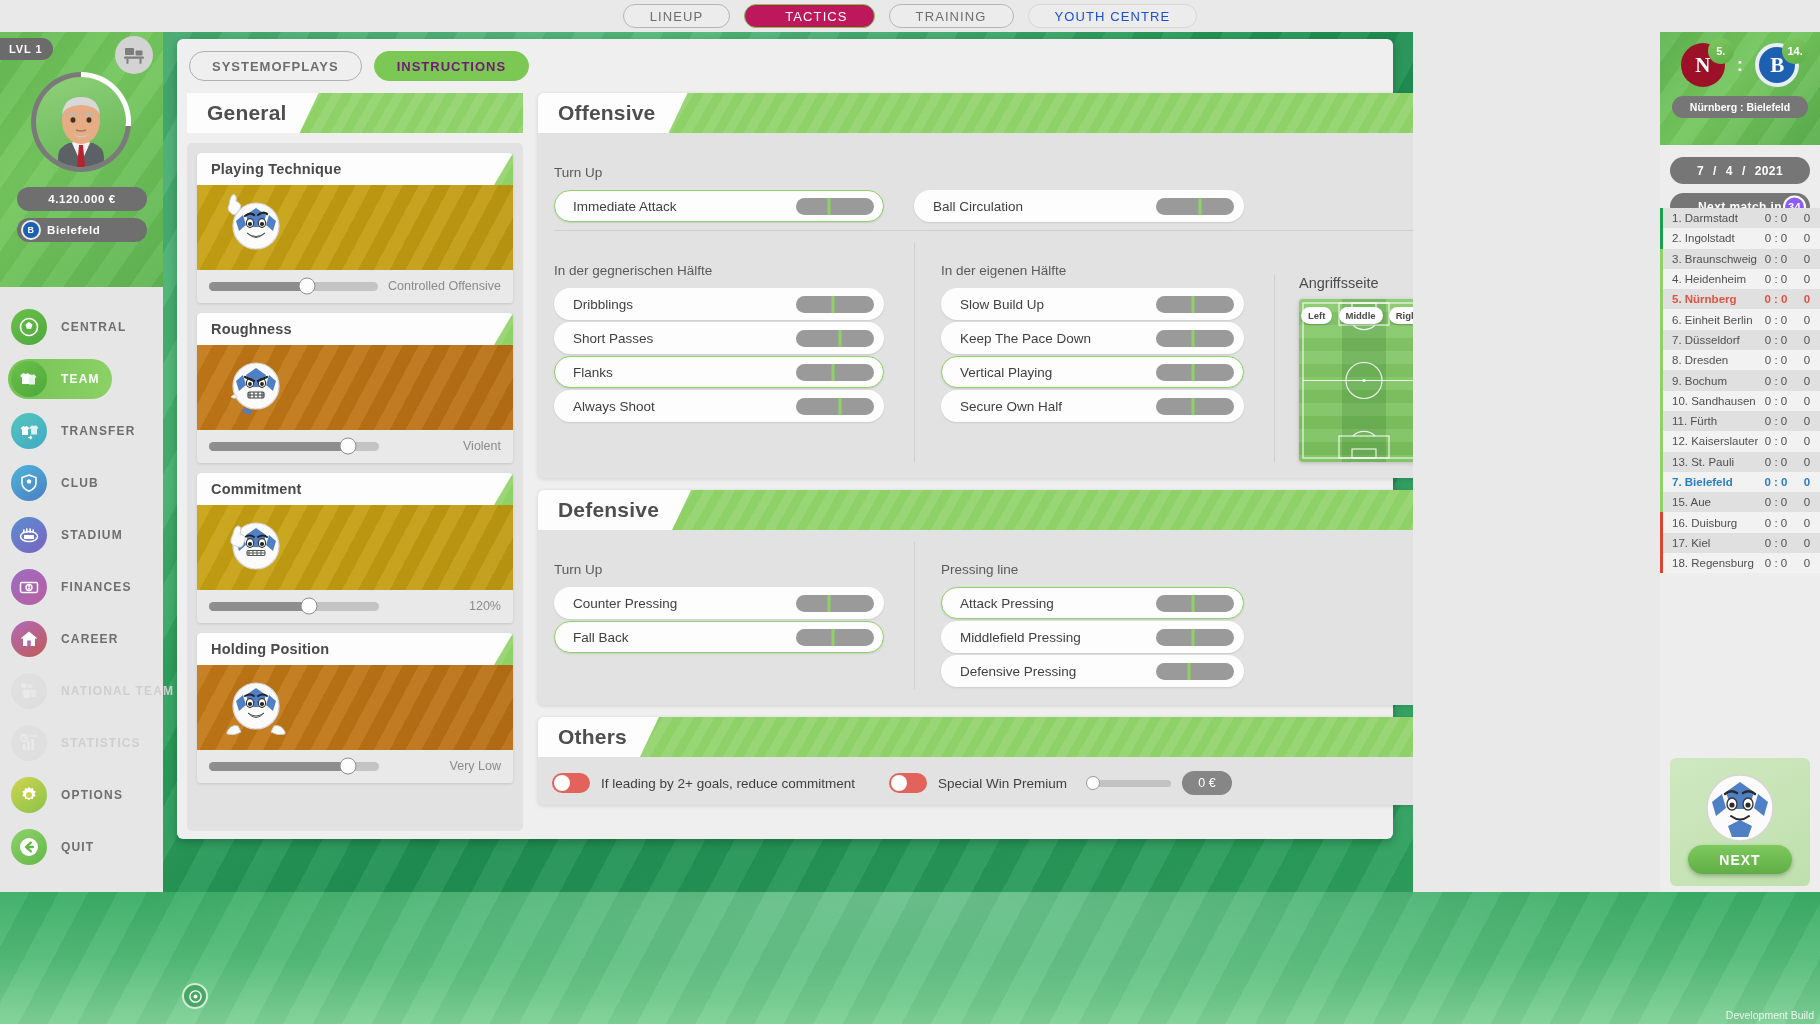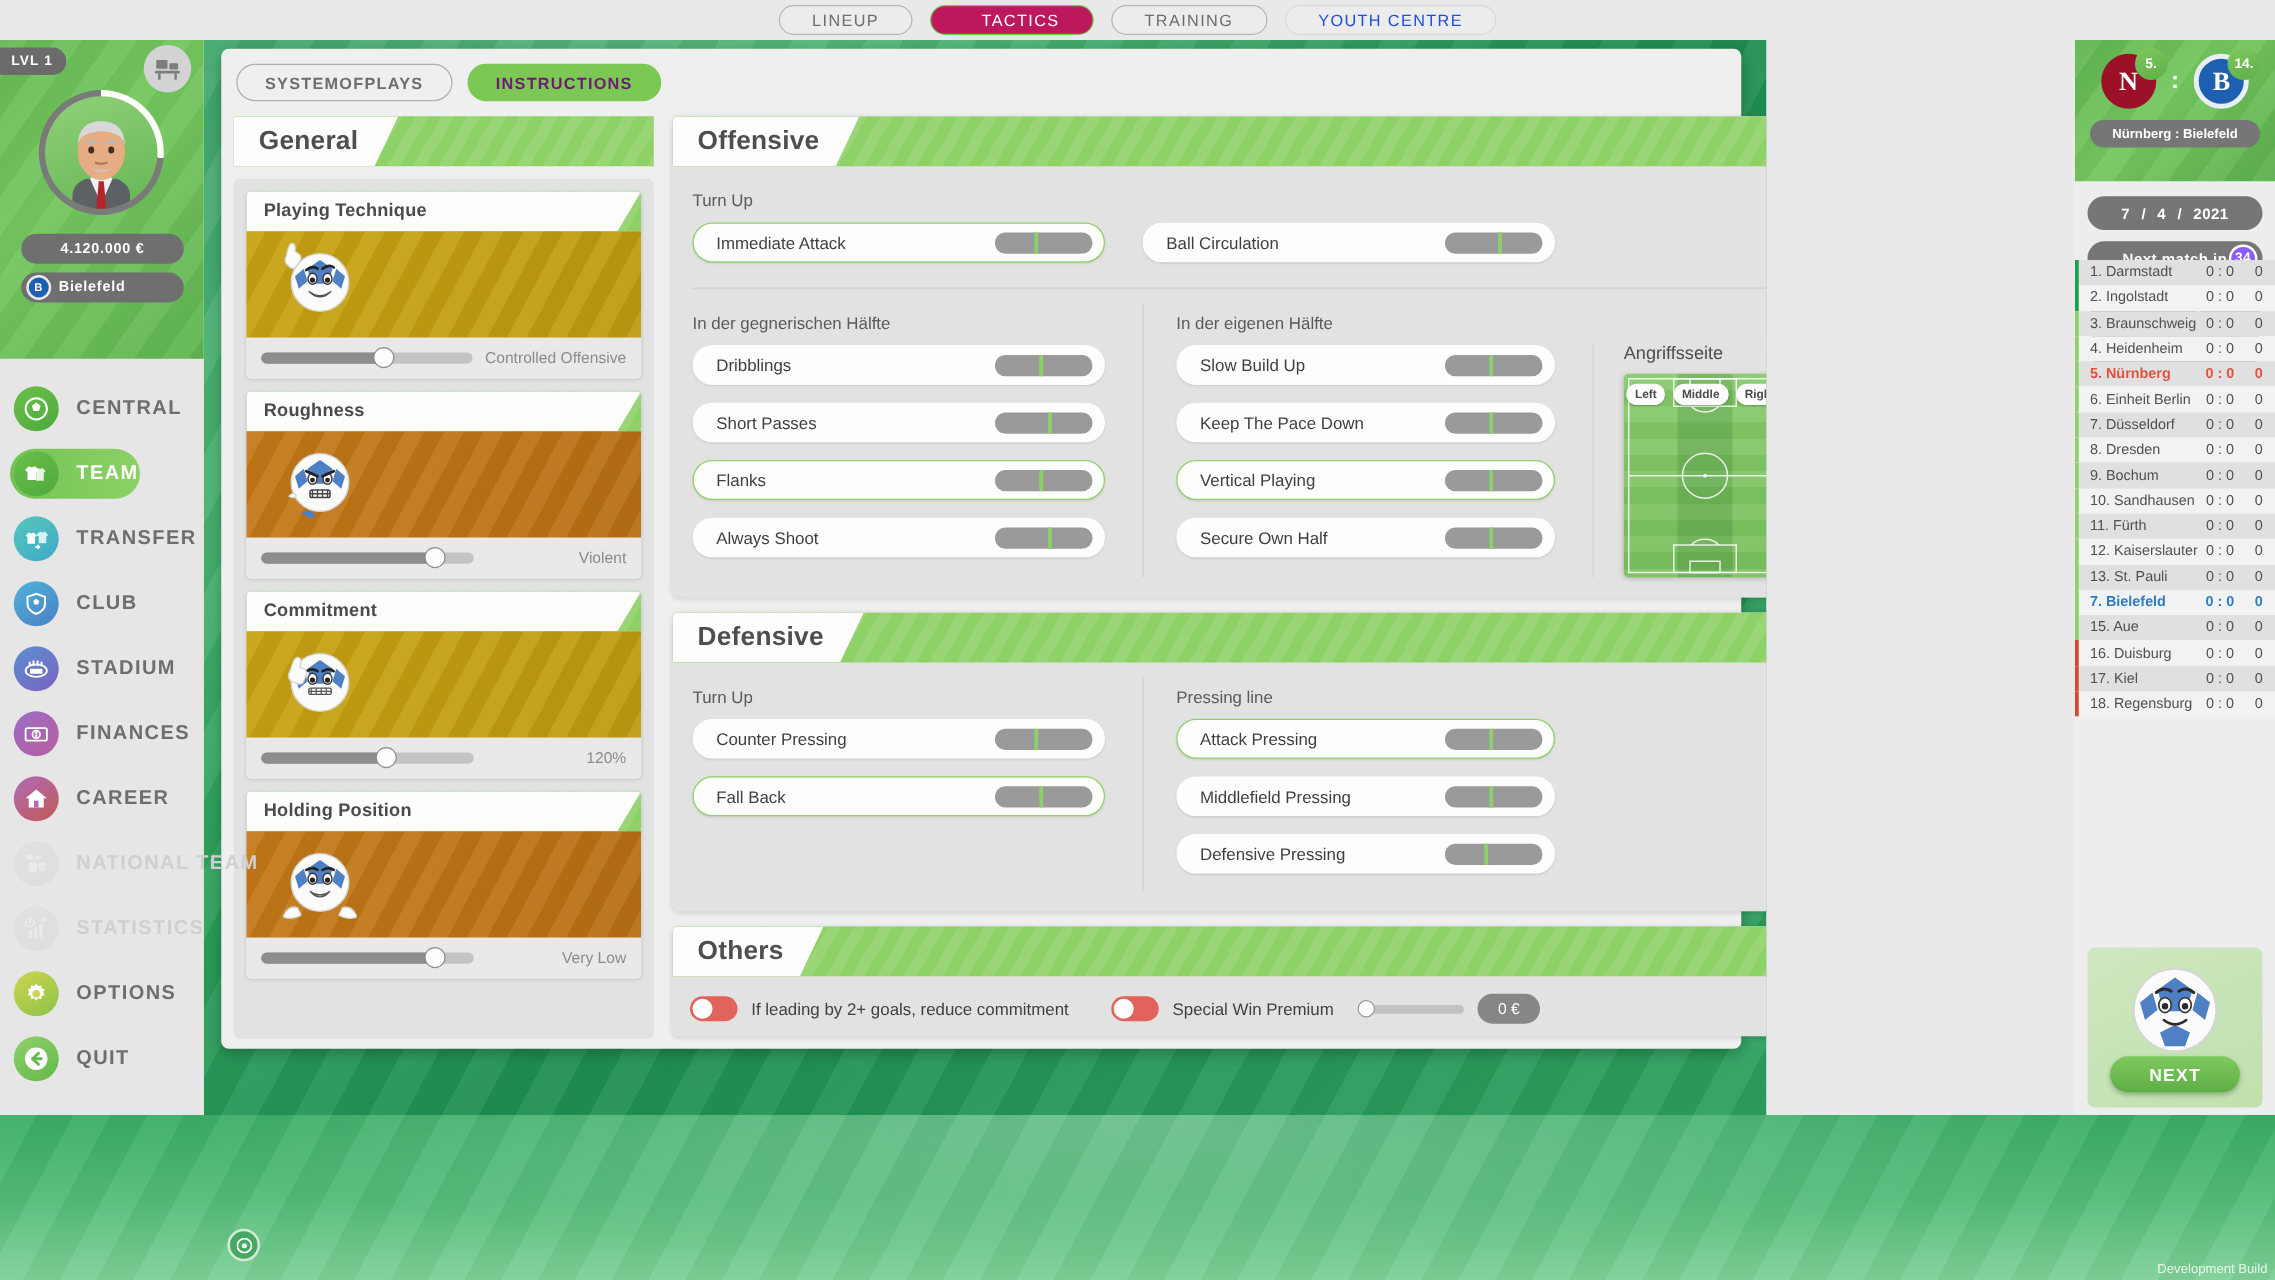--- a/index.html
+++ b/index.html
@@ -87,21 +87,21 @@
   .nav-pill {
     position: absolute; left: 8px; top: 6px; width: 104px; height: 40px;
     border-radius: 20px; background: linear-gradient(90deg,#74c354,#8cd166); display: none;
   }
   .nav-item.active .nav-pill { display: block; }
   .nav-icon {
     position: relative; z-index: 2; width: 36px; height: 36px; border-radius: 50%;
     display: flex; align-items: center; justify-content: center; flex: none;
   }
   .nav-label {
-    position: relative; z-index: 2; font-size: 16px; font-weight: bold;
+    position: relative; z-index: 2; font-size: 12px; font-weight: bold;
     letter-spacing: 1.15px; color: #6e6e6e; white-space: nowrap; text-align: center;
   }
   .nav-item.active .nav-label { color: #fff; }
   .nav-item.dim .nav-icon { opacity: .18; }
   .nav-item.dim .nav-label { color: #cfcfcf; }
 
   
   #stage {
     position: absolute; left: 163px; top: 32px; width: 1250px; height: 860px;
     background:
@@ -179,29 +179,29 @@
   .slider-fill { position: absolute; left: 0; top: 0; bottom: 0; border-radius: 5px; background: #8d8d8d; }
   .slider-knob {
     position: absolute; top: 50%; transform: translate(-50%,-50%);
     width: 17px; height: 17px; border-radius: 50%;
     background: #fdfdfd; border: 1.6px solid #8f8f8f;
   }
   .slider-val { font-size: 12.5px; color: #8b8b8b; min-width: 112px; text-align: right; white-space: nowrap; }
 
   
   .panel-body { background: #e2e2e2; padding: 12px 16px 16px; border-radius: 0 0 5px 5px; }
-  .sec-label { font-size: 13.5px; color: #5a5a5a; margin: 8px 0 10px; }
+  .sec-label { font-size: 13.5px; color: #5a5a5a; margin: 20px 0 10px; }
   .grid2 { display: flex; gap: 30px; }
   .grid2 > .colA { width: 330px; flex: none; }
   .grid2 > .colB { width: 330px; flex: none; border-left: 1px solid #cfcfcf; padding-left: 26px; }
   .grid2 > .colC { flex: 1; border-left: 1px solid #cfcfcf; padding-left: 24px; margin-top: 32px; }
 
   .opt {
     position: relative; height: 32px; background: #fdfdfd; border-radius: 16px;
-    display: flex; align-items: center; padding: 0 9px 0 18px; margin-bottom: 14px;
+    display: flex; align-items: center; padding: 0 9px 0 18px; margin-bottom: 2px;
     border: 1.6px solid transparent; box-shadow: 0 1px 2px rgba(0,0,0,.10);
   }
   .opt.sel { border-color: #8ed167; background: #fdfdfd; }
   .opt-label { font-size: 13.5px; color: #3f3f3f; flex: 1; white-space: nowrap; }
   .gauge {
     position: relative; width: 78px; height: 17px; border-radius: 9px; background: #9a9a9a; flex: none;
   }
   .gauge-mark {
     position: absolute; top: 0; bottom: 0; width: 3px; background: #8ed167;
     transform: translateX(-50%);

